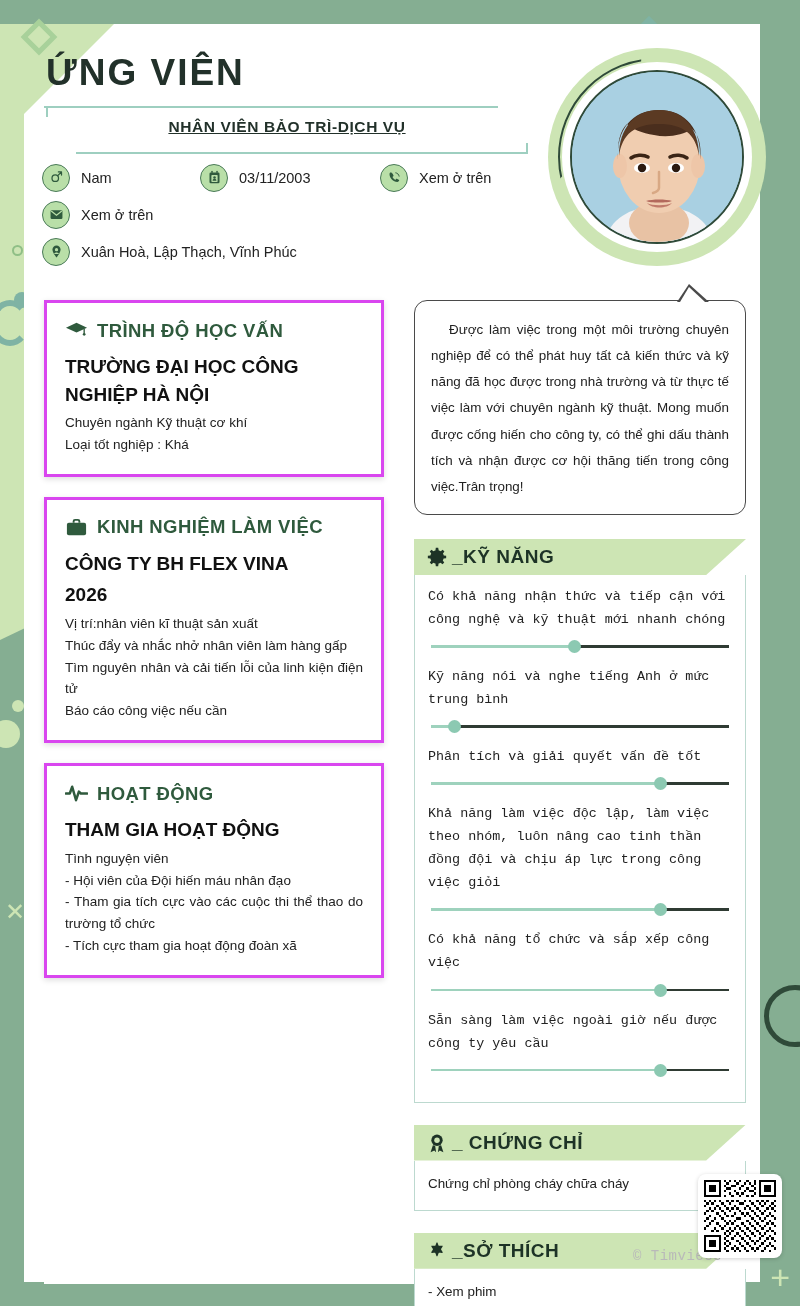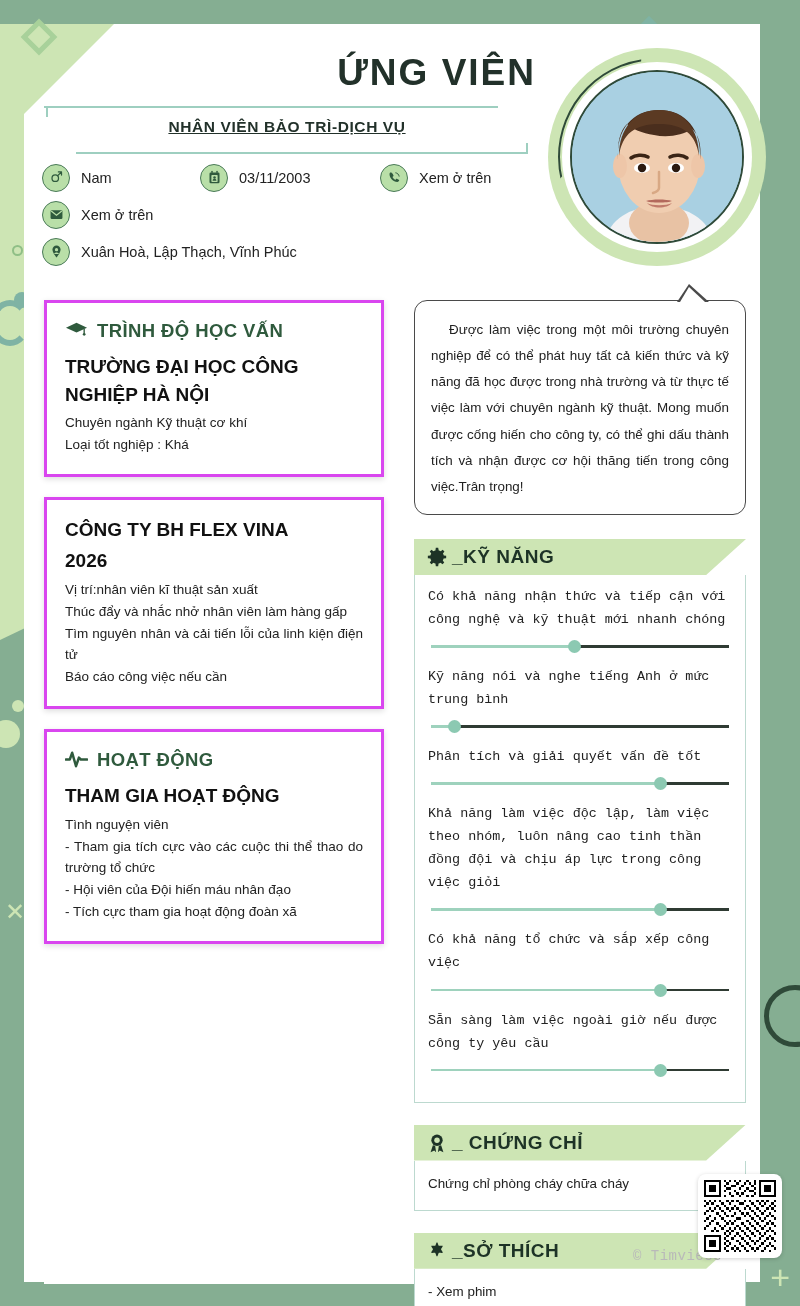--- a/index.html
+++ b/index.html
@@ -96,21 +96,21 @@
     position: absolute; left: 24px; top: 24px;
     width: 736px; height: 1258px;
     background: #ffffff;
     clip-path: polygon(90px 0, 100% 0, 100% 100%, 0 100%, 0 90px);
   }
 
   
   .header { position: absolute; left: 24px; top: 24px; width: 736px; height: 260px; }
   .name {
     position: absolute; left: 22px; top: 28px; width: 490px;
-    text-align: right;
+    text-align: left;
     font-size: 37px; font-weight: bold; letter-spacing: 2px;
     color: #22312a;
   }
   .title-box {
     position: absolute; left: 22px; top: 82px; width: 482px; height: 48px;
   }
   .title-box::before {
     content: ""; position: absolute; left: 0; top: 0; width: 452px; height: 2px;
     background: #9ecfc0; box-shadow: -2px 0 0 0 #9ecfc0;
   }
@@ -402,41 +402,50 @@
             </svg>
         </span>
         <span class="panel-title">TRÌNH ĐỘ HỌC VẤN</span>
       </div>
       <div class="bold-line">TRƯỜNG ĐẠI HỌC CÔNG NGHIỆP HÀ NỘI</div>
       <div class="line">Chuyên ngành Kỹ thuật cơ khí</div>
       <div class="line">Loại tốt nghiệp : Khá</div>
     </div>
 
     <div class="panel">
+      <div class="panel-head">
+        <span class="ph-icon">
+          <svg viewBox="0 0 24 24">
+              <rect x="2" y="7" width="20" height="13" rx="2"></rect>
+              <path d="M9 7V5.5A1.5 1.5 0 0 1 10.5 4h3A1.5 1.5 0 0 1 15 5.5V7" fill="none" stroke="#2f5a3d" stroke-width="2"></path>
+            </svg>
+        </span>
+        <span class="panel-title">KINH NGHIỆM LÀM VIỆC</span>
+      </div>
       <div class="bold-line">CÔNG TY BH FLEX VINA</div>
       <div class="bold-line">2026</div>
       <div class="line">Vị trí:nhân viên kĩ thuật sản xuất</div>
       <div class="line">Thúc đẩy và nhắc nhở nhân viên làm hàng gấp</div>
       <div class="line">Tìm nguyên nhân và cải tiến lỗi của linh kiện điện tử</div>
       <div class="line">Báo cáo công việc nếu cần</div>
     </div>
 
     <div class="panel">
       <div class="panel-head">
         <span class="ph-icon">
           <svg viewBox="0 0 24 24">
               <path d="M1 12h4l2.5-7 4 14 3-9 2 2h6.5" fill="none" stroke="#2f5a3d" stroke-width="2.6" stroke-linecap="round" stroke-linejoin="round"></path>
             </svg>
         </span>
         <span class="panel-title">HOẠT ĐỘNG</span>
       </div>
       <div class="bold-line">THAM GIA HOẠT ĐỘNG</div>
       <div class="line">Tình nguyện viên</div>
+      <div class="line">- Hội viên của Đội hiến máu nhân đạo</div>
       <div class="line">- Tham gia tích cực vào các cuộc thi thể thao do trường tổ chức</div>
-      <div class="line">- Hội viên của Đội hiến máu nhân đạo</div>
       <div class="line">- Tích cực tham gia hoạt động đoàn xã</div>
     </div>
 
   </div>
 
   <div class="right-col">
 
     <div class="bubble">
       <div class="bubble-tail"></div>
       <div class="bubble-tail-in"></div>

